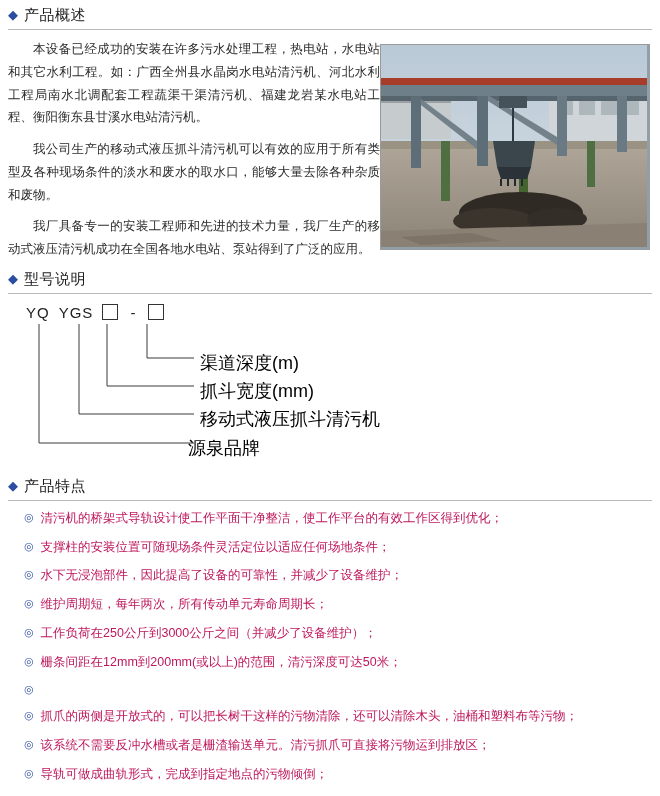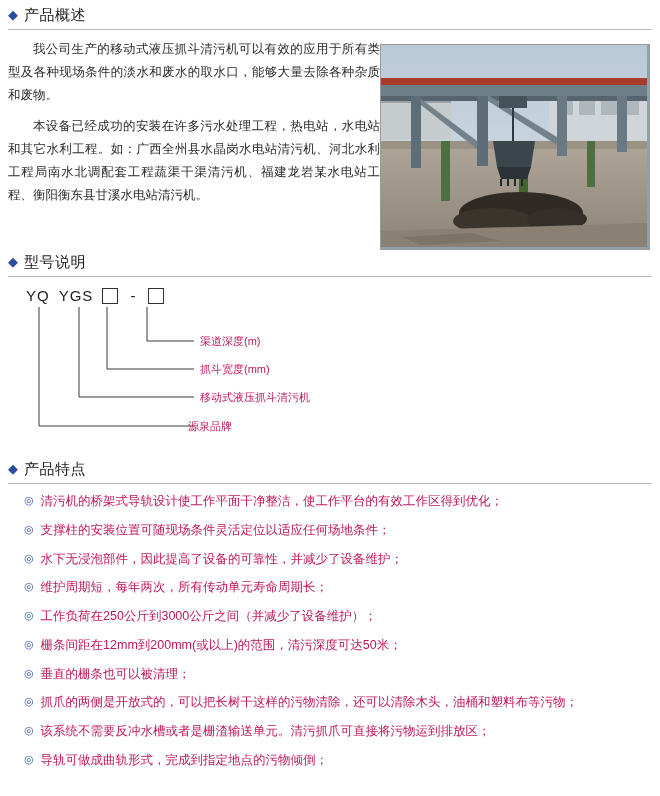--- a/index.html
+++ b/index.html
@@ -107,22 +107,22 @@
     width: 12px;
     text-align: center;
   }
   .leader-svg {
     position: absolute;
     left: 0;
     top: 0;
   }
   .leg {
     position: absolute;
-    font-size: 11px;
-    color: #be185d;
+    font-size: 18px;
+    color: #000000;
     white-space: nowrap;
     text-align: center;
   }
 
   
   .features {
     margin-top: 2px;
   }
   .feat {
     display: flex;
@@ -150,22 +150,23 @@
 <div class="page">
 
   <div class="sec-head">
     <span class="diamond">◆</span>
     <span class="sec-title">产品概述</span>
   </div>
   <hr class="sec-rule">
 
   <div class="overview">
     <div class="ov-text">
+      <p>本设备已经成功的安装在许多污水处理工程，热电站，水电站和其它水利工程。如：广西全州县水晶岗水电站清污机、河北水利工程局南水北调配套工程蔬渠干渠清污机、福建龙岩某水电站工程、衡阳衡东县甘溪水电站清污机。</p>
       <p>我公司生产的移动式液压抓斗清污机可以有效的应用于所有类型及各种现场条件的淡水和废水的取水口，能够大量去除各种杂质和废物。</p>
-      <p>本设备已经成功的安装在许多污水处理工程，热电站，水电站和其它水利工程。如：广西全州县水晶岗水电站清污机、河北水利工程局南水北调配套工程蔬渠干渠清污机、福建龙岩某水电站工程、衡阳衡东县甘溪水电站清污机。</p>
+      <p>我厂具备专一的安装工程师和先进的技术力量，我厂生产的移动式液压清污机成功在全国各地水电站、泵站得到了广泛的应用。</p>
     </div>
 
     <div class="ov-photo">
       <svg width="266" height="202" viewBox="0 0 266 202" xmlns="http://www.w3.org/2000/svg">
         <defs>
           <linearGradient id="sky" x1="0" y1="0" x2="0" y2="1">
             <stop offset="0%" stop-color="#b9c9d6"></stop>
             <stop offset="100%" stop-color="#d8dfe4"></stop>
           </linearGradient>
           <linearGradient id="ground" x1="0" y1="0" x2="0" y2="1">
@@ -288,21 +289,20 @@
     <div class="feat">
       <span class="bullet">◎</span>
       <span class="feat-text">工作负荷在250公斤到3000公斤之间（并减少了设备维护）；</span>
     </div>
     <div class="feat">
       <span class="bullet">◎</span>
       <span class="feat-text">栅条间距在12mm到200mm(或以上)的范围，清污深度可达50米；</span>
     </div>
     <div class="feat">
       <span class="bullet">◎</span>
-      <span class="feat-text">垂直的栅条也可以被清理；</span>
     </div>
     <div class="feat">
       <span class="bullet">◎</span>
       <span class="feat-text">抓爪的两侧是开放式的，可以把长树干这样的污物清除，还可以清除木头，油桶和塑料布等污物；</span>
     </div>
     <div class="feat">
       <span class="bullet">◎</span>
       <span class="feat-text">该系统不需要反冲水槽或者是栅渣输送单元。清污抓爪可直接将污物运到排放区；</span>
     </div>
     <div class="feat">

